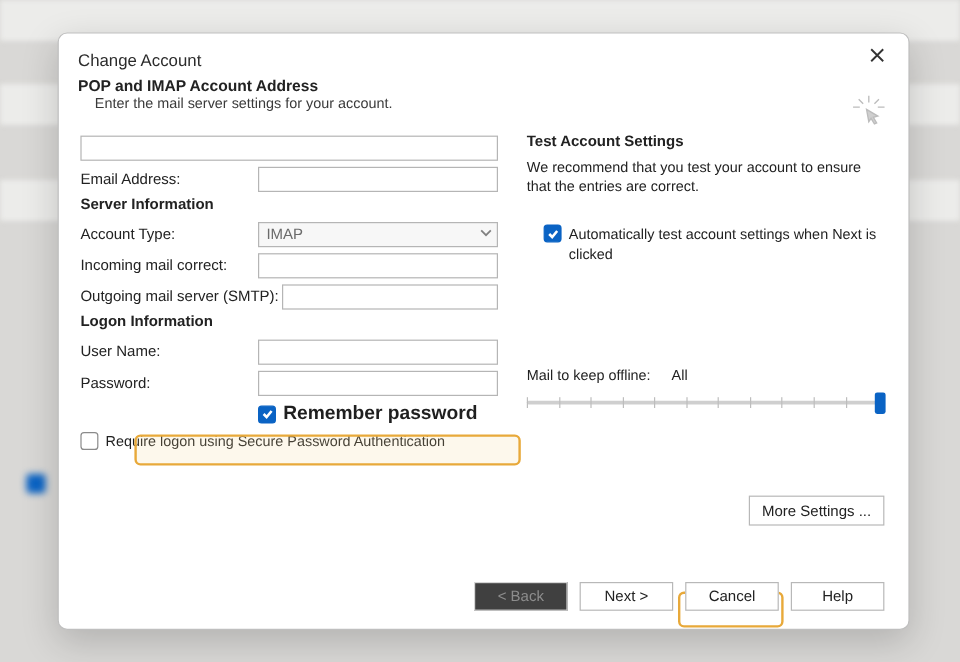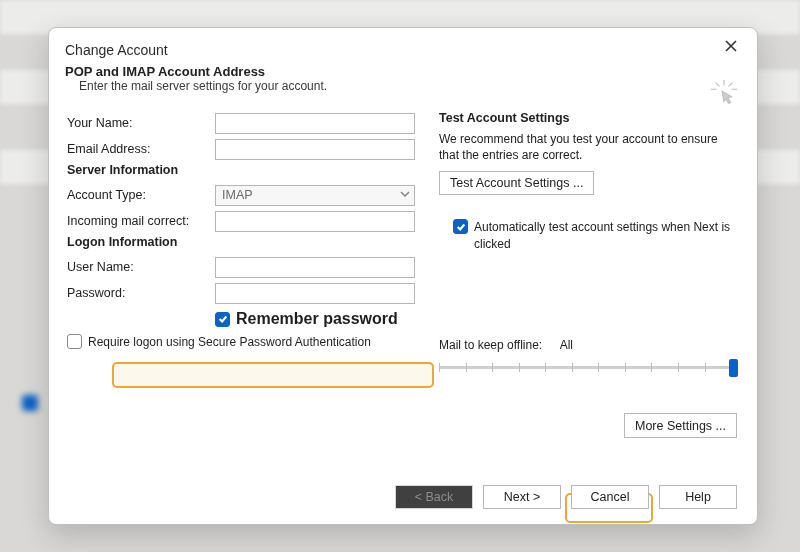--- a/index.html
+++ b/index.html
@@ -153,21 +153,20 @@
       <path d="M16 2 v6 M16 24 v-6 M2 12 h6 M30 12 h-6 M7 5 l4 4 M25 5 l-4 4"></path>
       <path d="M14 14 l10 6 -4 1 3 5 -2 1 -3 -5 -2 3 z" fill="#cfcfcf" stroke="#bcbcbc"></path>
     </svg>
   </div>
 
   <div class="content">
 
     <div class="col left">
 
       <div class="row">
-        <div class="lbl">Your Name:</div>
         <div class="ctrl"><input type="text" class="redact-blue" value="" style=""></div>
       </div>
       <div class="row">
         <div class="lbl">Email Address:</div>
         <div class="ctrl"><input type="text" class="redact" value="" style=""></div>
       </div>
 
       <div class="section-h mt">Server Information</div>
       <div class="row">
         <div class="lbl">Account Type:</div>
@@ -177,20 +176,24 @@
             <span class="chev"><svg viewBox="0 0 10 10">
                   <path d="M1 3 L5 7 L9 3"></path>
                 </svg></span>
           </div>
         </div>
       </div>
       <div class="row">
         <div class="lbl">Incoming mail correct:</div>
         <div class="ctrl"><input type="text" class="redact" value="" style=""></div>
       </div>
+      <div class="row">
+        <div class="lbl" style="width:168px">Outgoing mail server (SMTP):</div>
+        <div class="ctrl"><input type="text" class="redact" value="" style=""></div>
+      </div>
 
       <div class="section-h mt">Logon Information</div>
       <div class="row">
         <div class="lbl">User Name:</div>
         <div class="ctrl"><input type="text" class="redact" value="" style=""></div>
       </div>
       <div class="row">
         <div class="lbl">Password:</div>
         <div class="ctrl"><input type="password" value="" style=""></div>
       </div>
@@ -206,23 +209,20 @@
 
       <div class="spa-row">
         <span class="cb-box"></span>
         <span>Require logon using Secure Password Authentication</span>
       </div>
     </div>
 
     <div class="col">
       <div class="section-h">Test Account Settings</div>
       <div class="right-desc">We recommend that you test your account to ensure that the entries are correct.</div>
-      <div class="test-btn-wrap">
-        <button class="btn" style="min-width:150px">Test Account Settings ...</button>
-      </div>
       <div class="auto-test-row">
         <span class="cb-box checked">
           <svg viewBox="0 0 12 12">
               <path d="M2 6 L5 9 L10 3"></path>
             </svg>
         </span>
         <span>Automatically test account settings when Next is clicked</span>
       </div>
 
       <div class="mail-offline">

